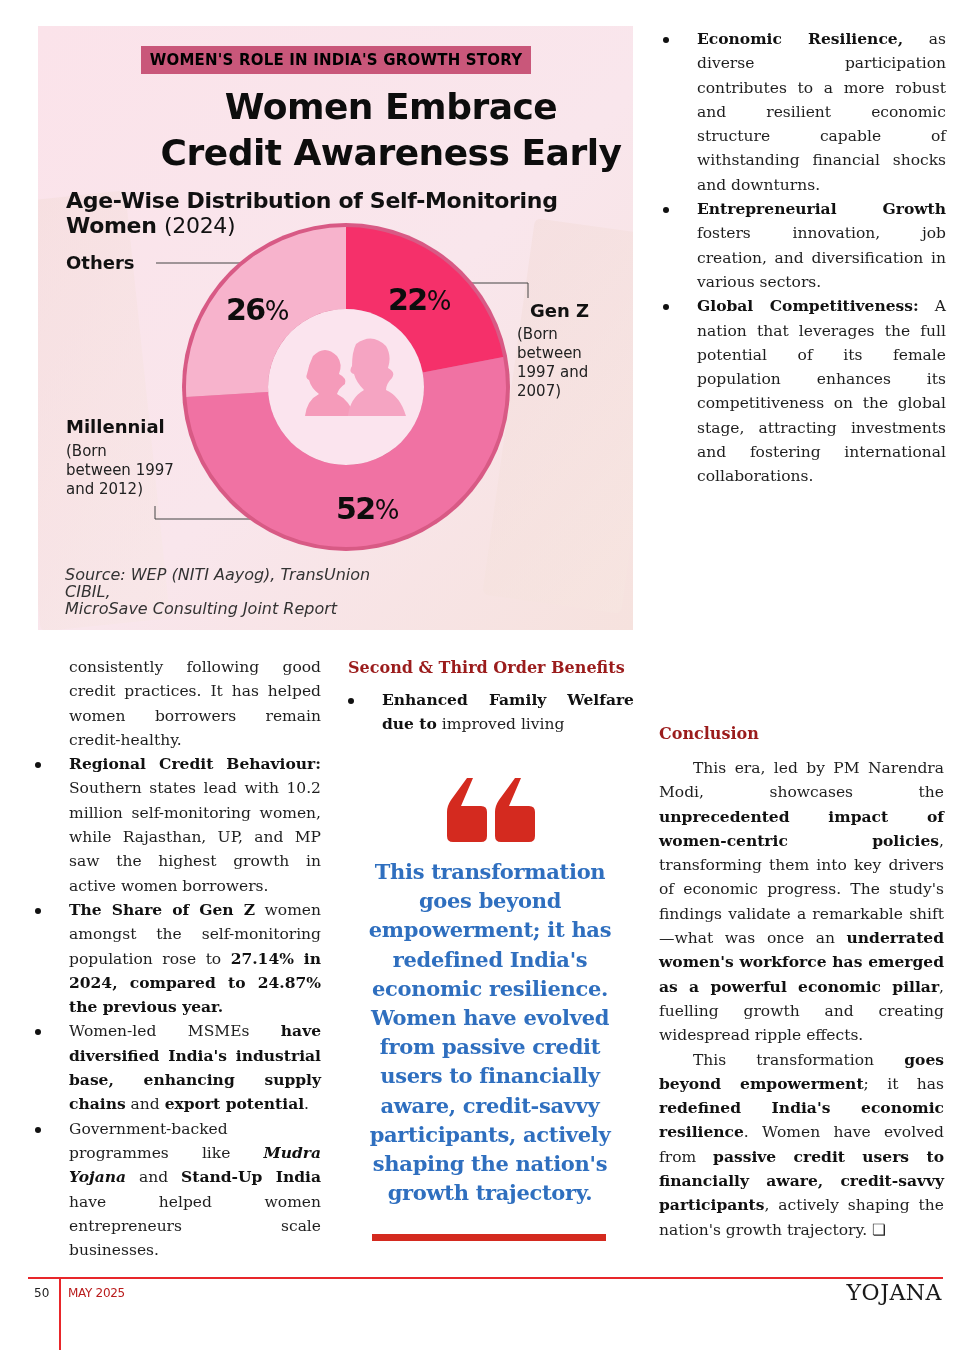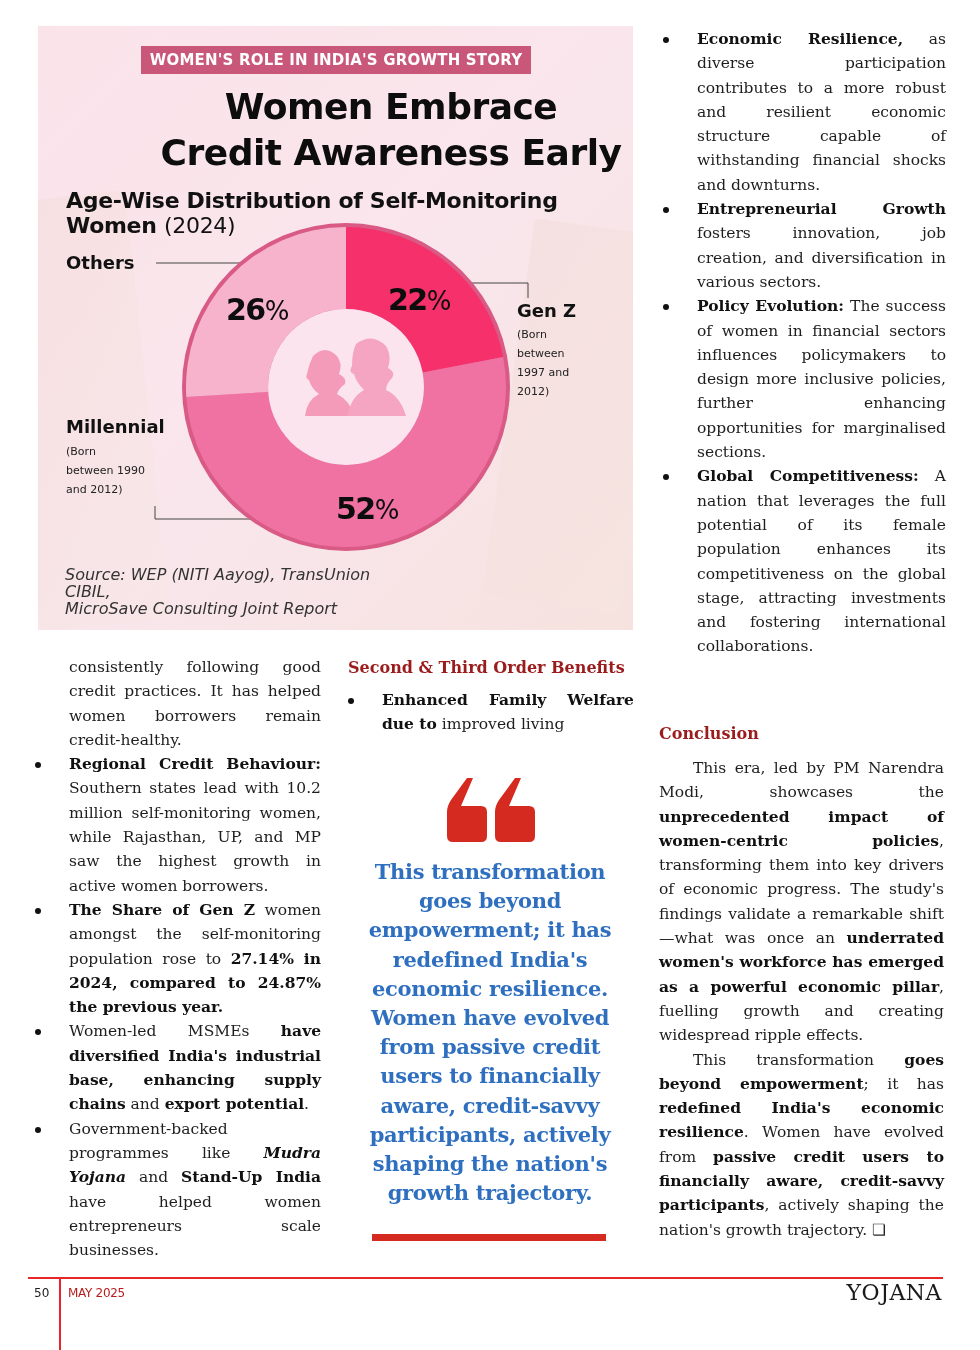--- a/index.html
+++ b/index.html
@@ -11,21 +11,21 @@
     position: absolute; left: 38px; top: 26px; width: 595px; height: 604px;
     background: linear-gradient(135deg, #fbe3ea 0%, #f9e6ec 55%, #f6e2de 100%);
     overflow: hidden;
   }
   .infographic .bgnote {
     position: absolute; border-radius: 6px; opacity: 0.35;
     background: linear-gradient(120deg, #efd6cf, #f7e8e2);
   }
   .kicker {
     position: absolute; left: 103px; top: 20px; width: 390px; height: 28px;
-    background: #c9577a; color: #ffffff; text-align: center;
+    background: #c9577a; color: #000000; text-align: center;
     font-family: "DejaVu Sans", sans-serif; font-weight: bold; font-size: 15px; line-height: 28px;
     letter-spacing: 0.2px;
   }
   .headline {
     position: absolute; left: 0; top: 58px; width: 706px; text-align: center;
     font-family: "DejaVu Sans", sans-serif; font-weight: bold; font-size: 36px; line-height: 46px;
     color: #0d0d0d; letter-spacing: -0.5px;
   }
   .subhead {
     position: absolute; left: 28px; top: 162px; width: 560px;
@@ -39,21 +39,21 @@
 
   .pct {
     position: absolute; font-family: "DejaVu Sans", sans-serif; font-weight: bold;
     font-size: 30px; color: #0d0d0d; letter-spacing: -1.5px;
   }
   .pct .sign { font-weight: normal; font-size: 26px; }
   .legend-title {
     position: absolute; font-family: "DejaVu Sans", sans-serif; font-weight: bold; font-size: 18px; color: #111;
   }
   .legend-sub {
-    position: absolute; font-family: "DejaVu Sans", sans-serif; font-size: 11px; line-height: 19px; color: #222;
+    position: absolute; font-family: "DejaVu Sans", sans-serif; font-size: 15px; line-height: 19px; color: #222;
   }
   .source {
     position: absolute; left: 27px; top: 540px; width: 340px;
     font-family: "DejaVu Sans", sans-serif; font-style: italic; font-size: 16px; line-height: 17px; color: #333;
   }
 
   
   .col { position: absolute; font-size: 15.5px; line-height: 24.3px; text-align: justify; color: #1e1e1e; }
   .col p { text-align: justify; }
   .col b { font-weight: bold; color: #111; }
@@ -128,32 +128,32 @@
     </div>
     <div class="pct" style="left:350px; top:256px;">
       <span>22</span><span class="sign">%</span>
     </div>
     <div class="pct" style="left:298px; top:465px;">
       <span>52</span><span class="sign">%</span>
     </div>
 
     <div class="legend-title" style="left:28px; top:226px;">Others</div>
 
-    <div class="legend-title" style="left:479px; top:274px;">Gen Z</div>
+    <div class="legend-title" style="left:492px; top:274px;">Gen Z</div>
     <div class="legend-sub" style="left:479px; top:299px;">
       <div>(Born</div>
       <div>between</div>
       <div>1997 and</div>
-      <div>2012)</div>
+      <div>2007)</div>
     </div>
 
     <div class="legend-title" style="left:28px; top:390px;">Millennial</div>
     <div class="legend-sub" style="left:28px; top:416px;">
       <div>(Born</div>
-      <div>between 1990</div>
+      <div>between 1997</div>
       <div>and 2012)</div>
     </div>
   </div>
 
   <div class="source">
     <div>Source: WEP (NITI Aayog), TransUnion CIBIL,</div>
     <div>MicroSave Consulting Joint Report</div>
   </div>
 </div>
 
@@ -198,24 +198,20 @@
 
 <div class="col" style="left:697px; top:27px; width:249px;">
   <ul class="bullets">
     <li>
       <span class="dot"></span>
       <b>Economic Resilience,</b><span> as diverse participation contributes to a more robust and resilient economic structure capable of withstanding financial shocks and downturns.</span>
     </li>
     <li>
       <span class="dot"></span>
       <b>Entrepreneurial Growth</b><span> fosters innovation, job creation, and diversification in various sectors.</span>
-    </li>
-    <li>
-      <span class="dot"></span>
-      <b>Policy Evolution:</b><span> The success of women in financial sectors influences policymakers to design more inclusive policies, further enhancing opportunities for marginalised sections.</span>
     </li>
     <li>
       <span class="dot"></span>
       <b>Global Competitiveness:</b><span> A nation that leverages the full potential of its female population enhances its competitiveness on the global stage, attracting investments and fostering international collaborations.</span>
     </li>
   </ul>
 </div>
 
 <div class="col" style="left:659px; top:722px; width:285px;">
   <div class="section-head">Conclusion</div>

